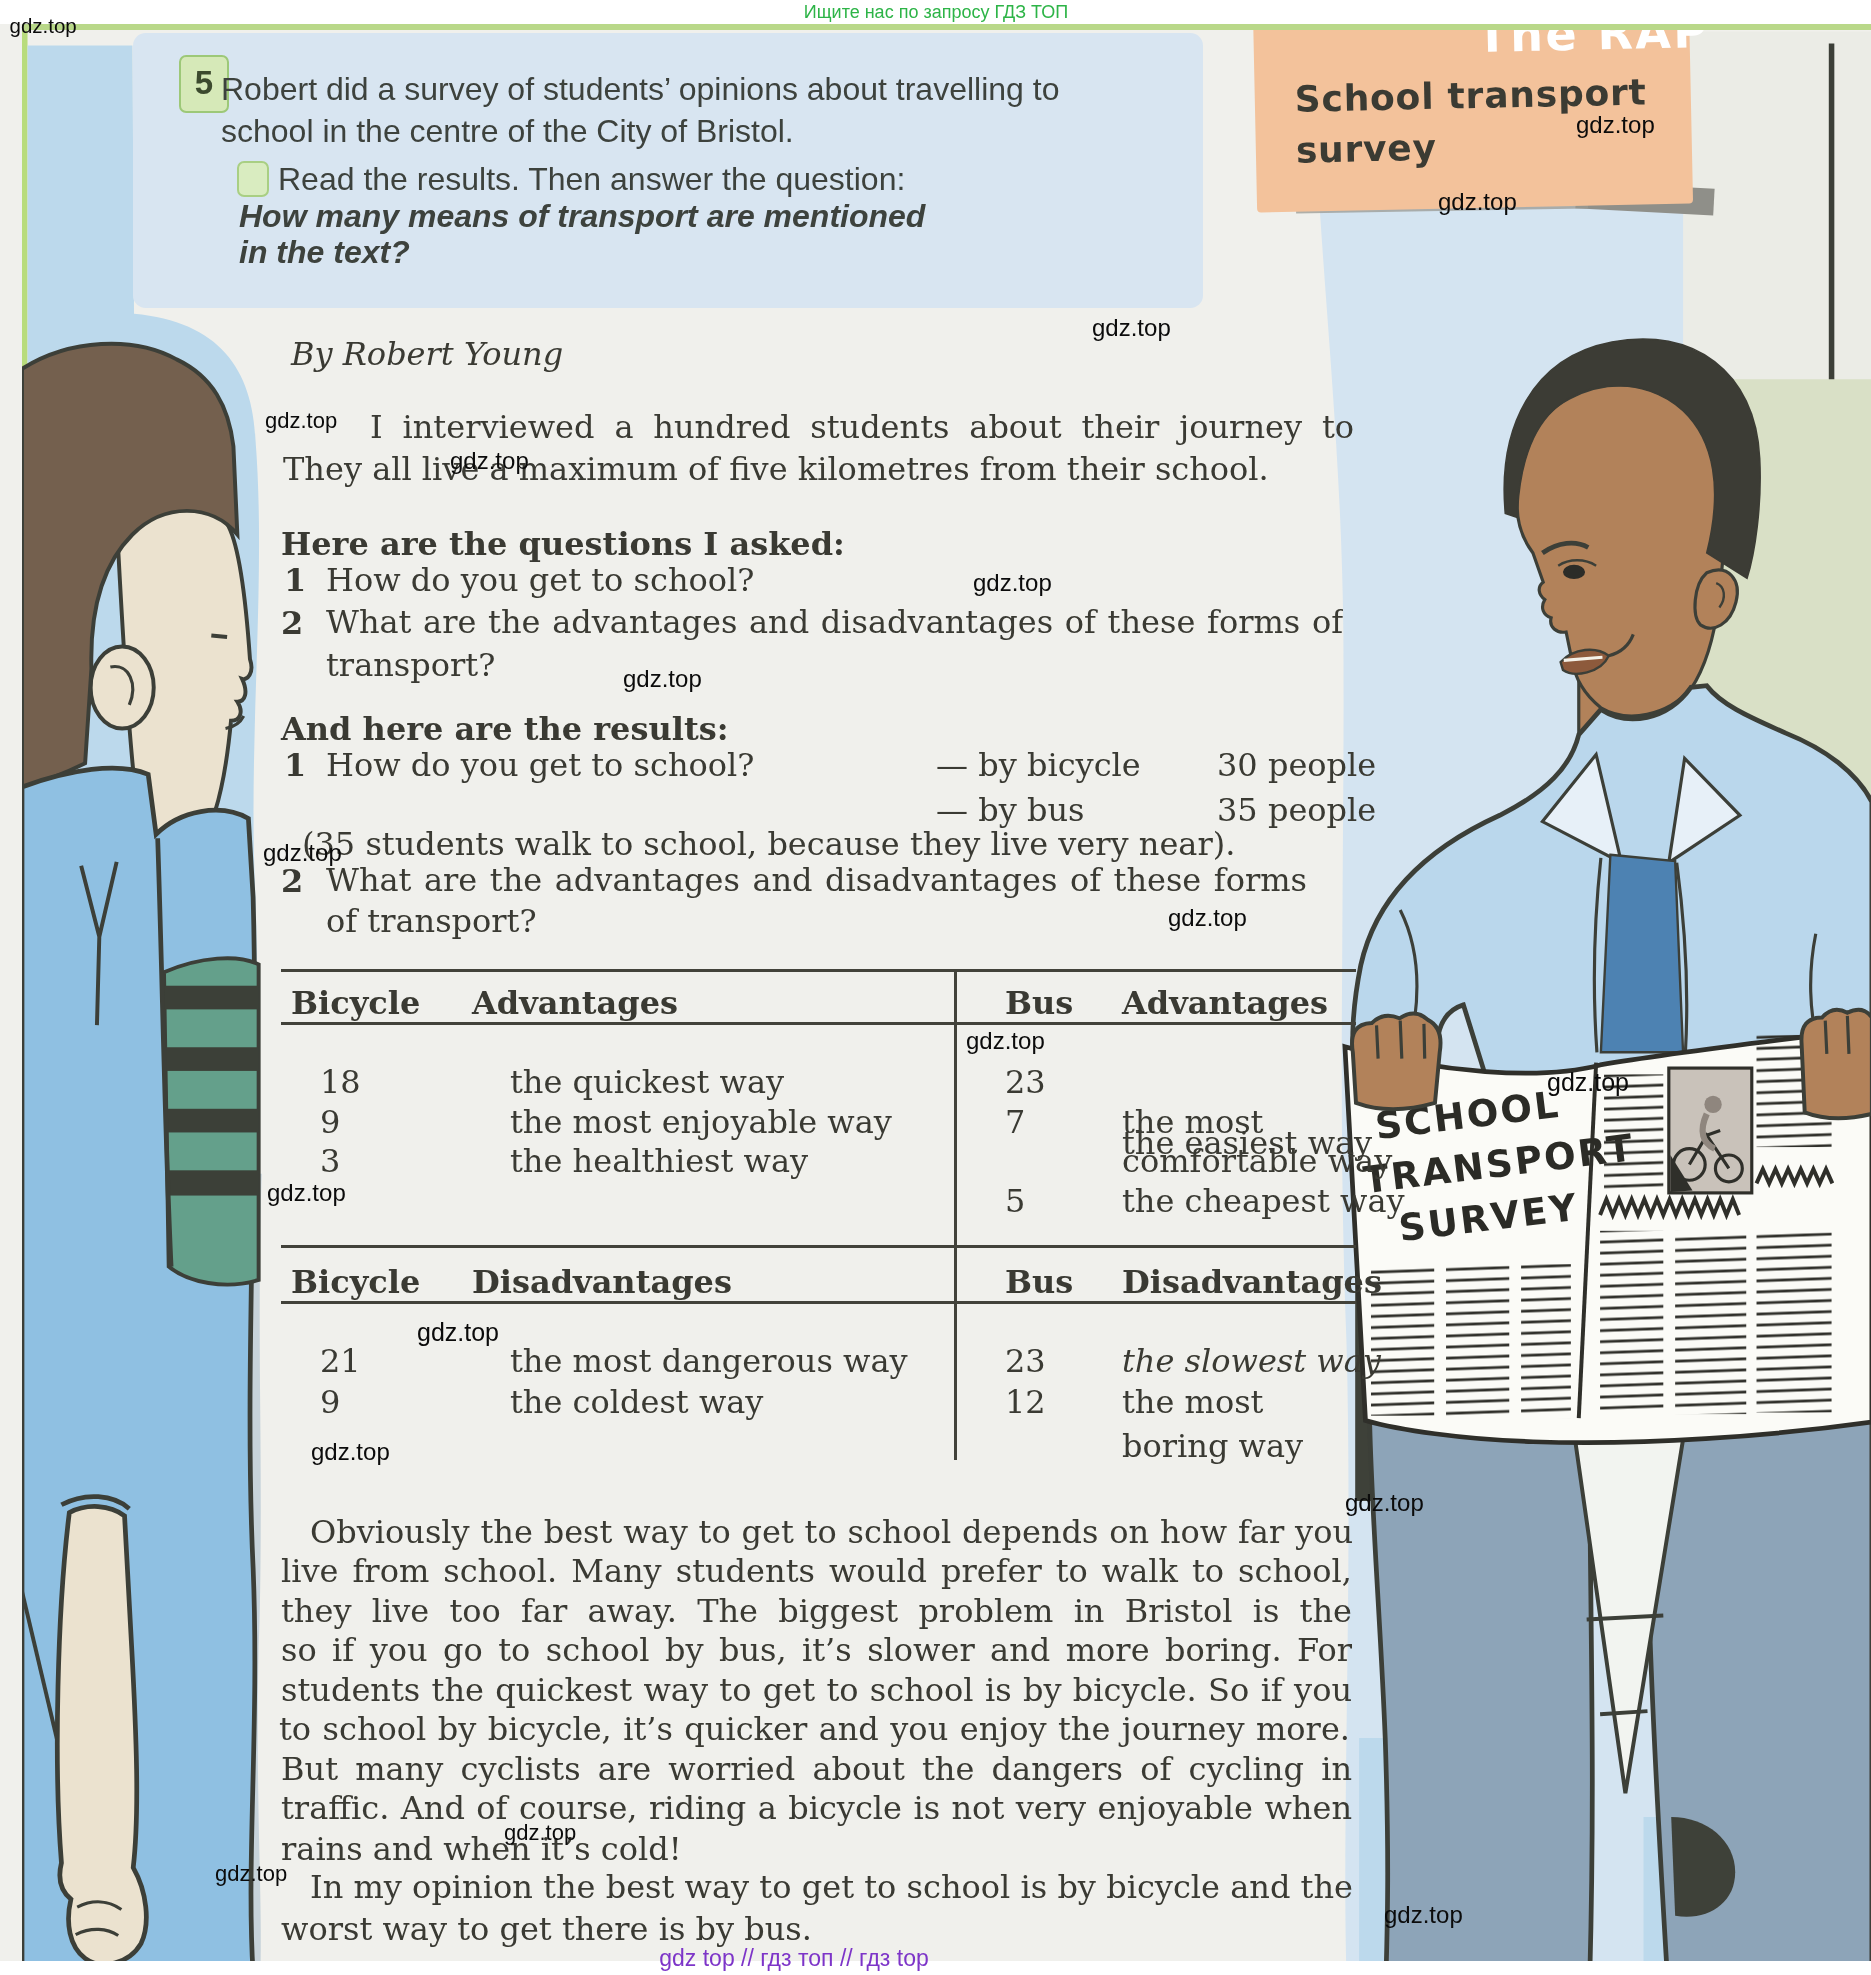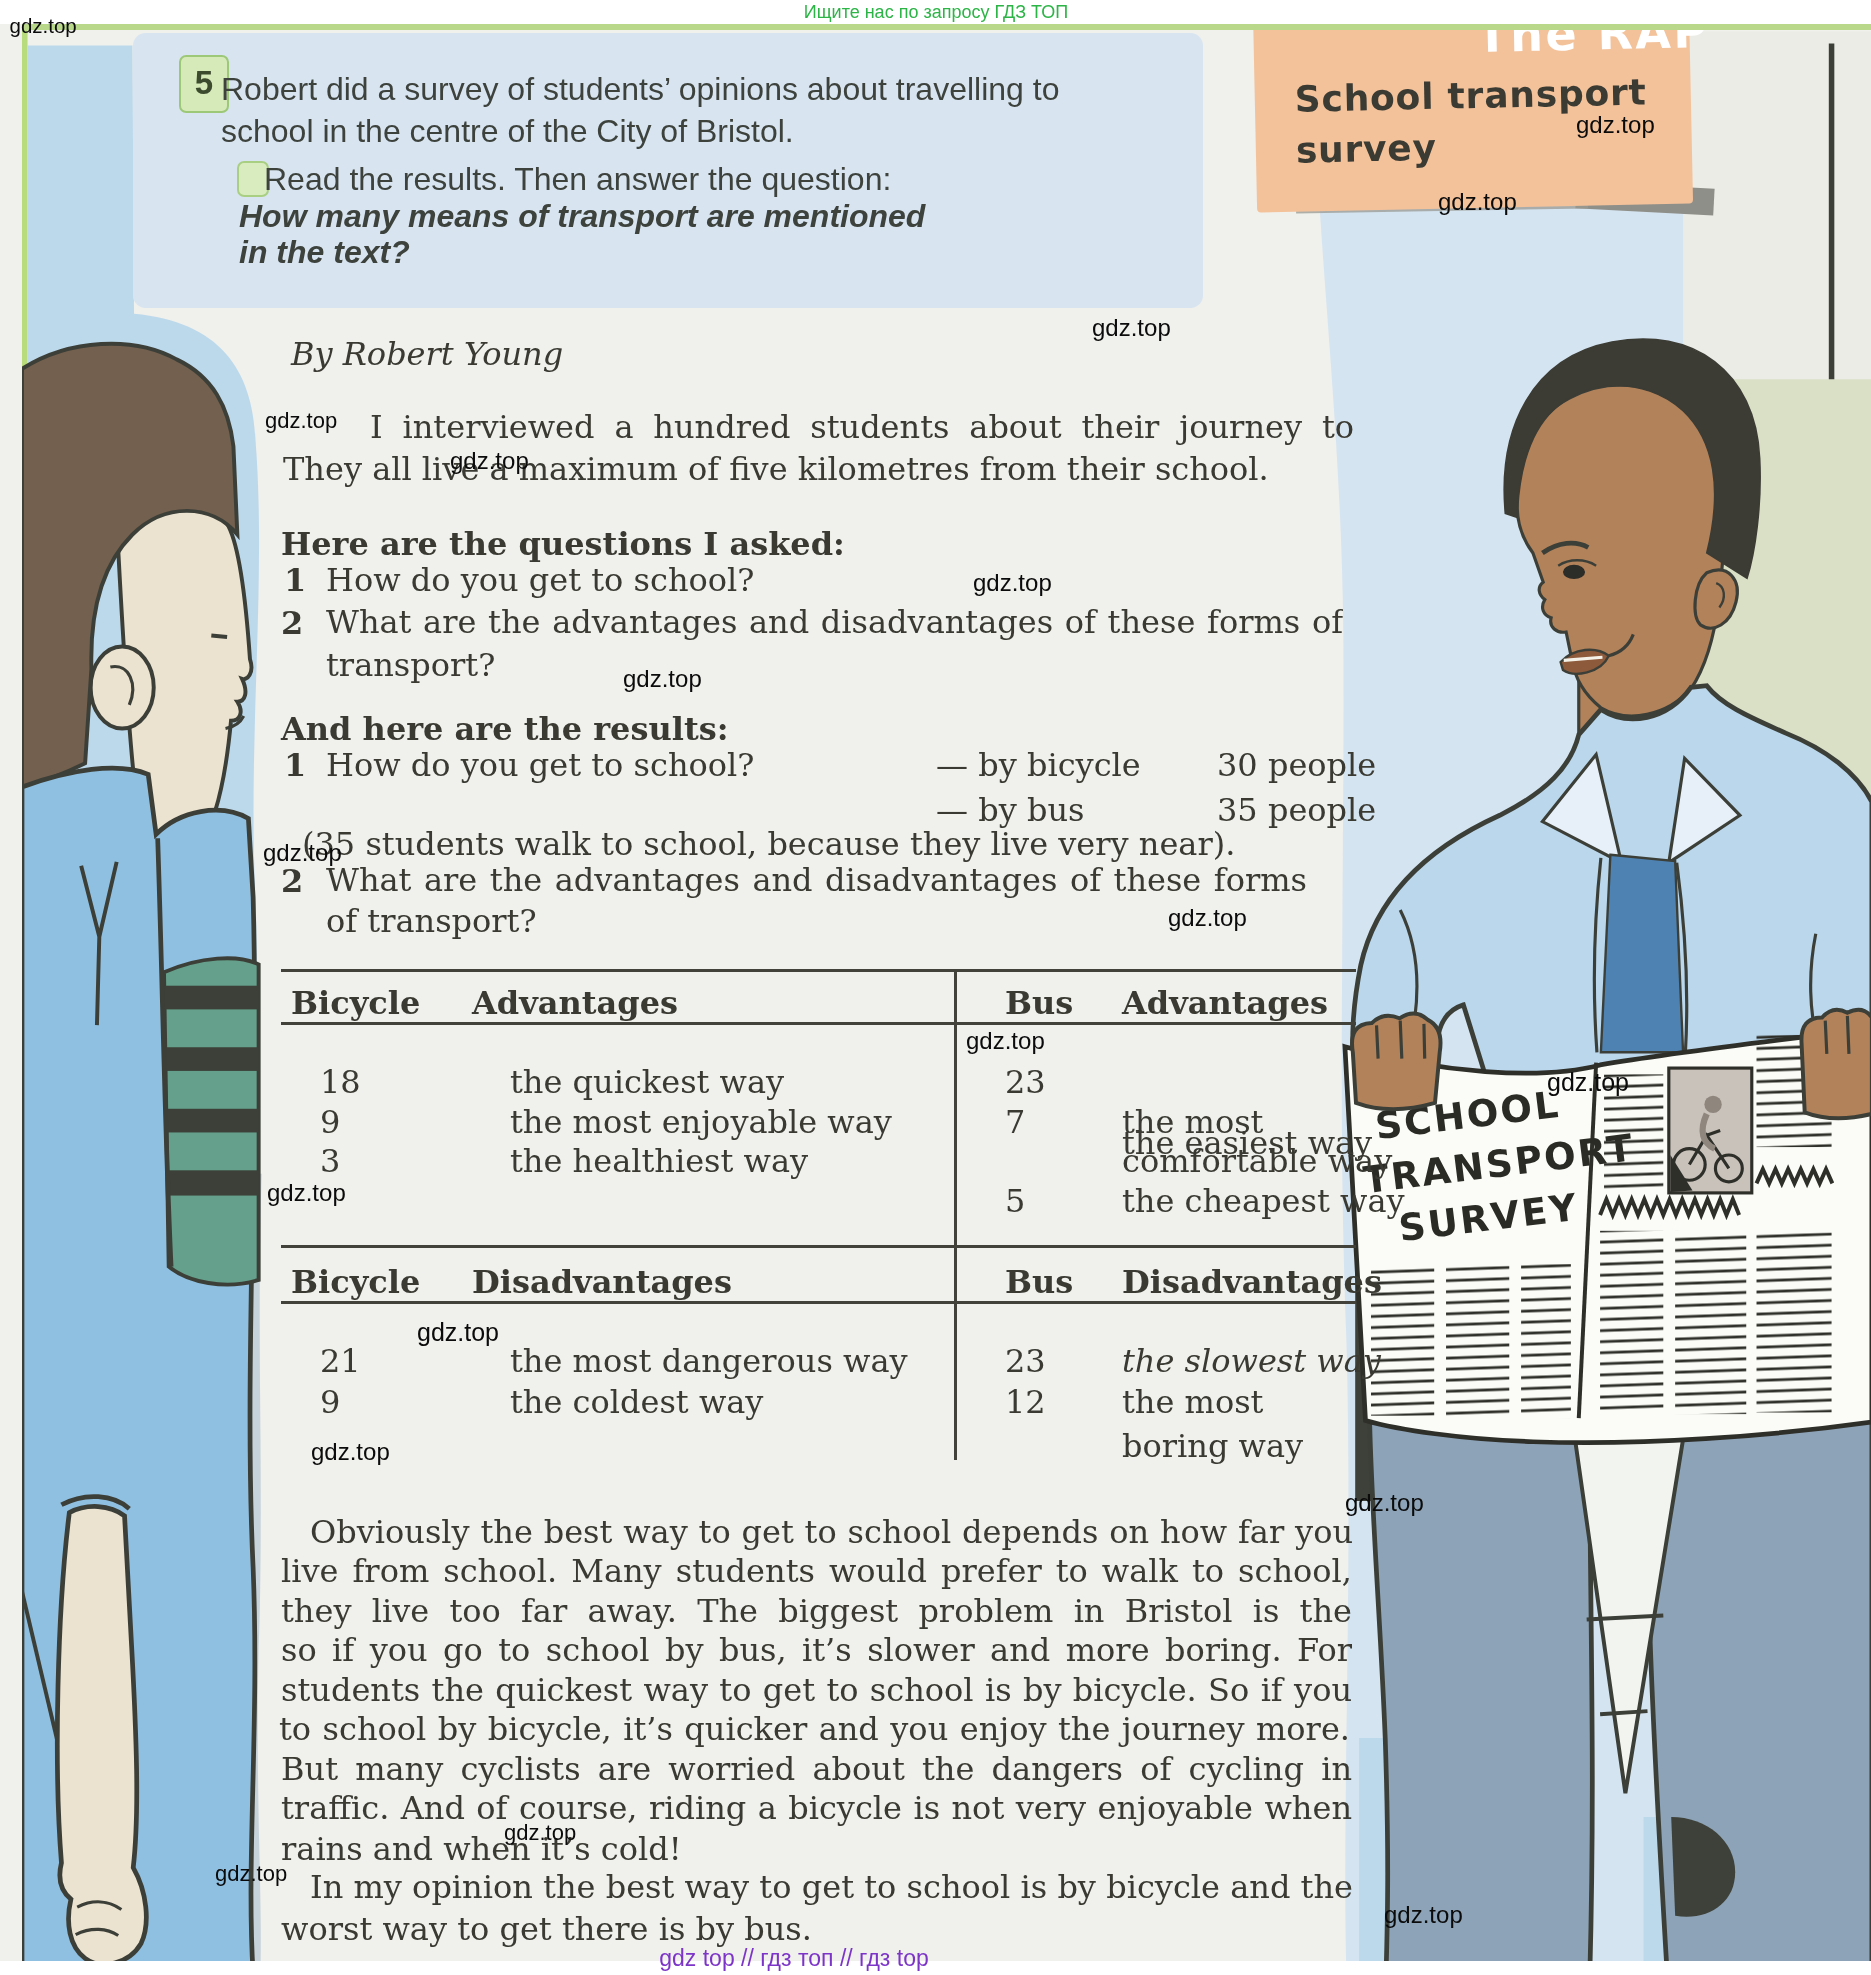--- a/index.html
+++ b/index.html
@@ -185,21 +185,21 @@
     <path d="M760,1320 Q758,1288 786,1288 Q800,1272 818,1282 Q838,1272 849,1288 L849,1410
              Q800,1422 764,1408 Z" fill="#b2825a" stroke="#3c3f38" stroke-width="5"></path>
     <path d="M790,1292 L792,1334 M818,1286 L820,1334" stroke="#3c3f38" stroke-width="4" fill="none"></path>
   </svg>
 
   <div class="exbox"></div>
   <div class="badge">5</div>
   <div class="sans" style="left:221px;top:71px;">Robert did a survey of students’ opinions about travelling to</div>
   <div class="sans" style="left:221px;top:113px;">school in the centre of the City of Bristol.</div>
   <div class="checkbox"></div>
-  <div class="sans" style="left:264px;top:161px;">Read the results. Then answer the question:</div>
+  <div class="sans" style="left:278px;top:161px;">Read the results. Then answer the question:</div>
   <div class="sans sansit" style="left:239px;top:198px;">How many means of transport are mentioned</div>
   <div class="sans sansit" style="left:239px;top:234px;">in the text?</div>
 
   <div class="card-shadow1"></div>
   <div class="card-shadow2"></div>
   <div class="rapcard">
     <div class="rap-title">The RAP</div>
     <div class="rap-sub" style="left:40px;top:69px;">School transport</div>
     <div class="rap-sub" style="left:40px;top:120px;">survey</div>
   </div>

